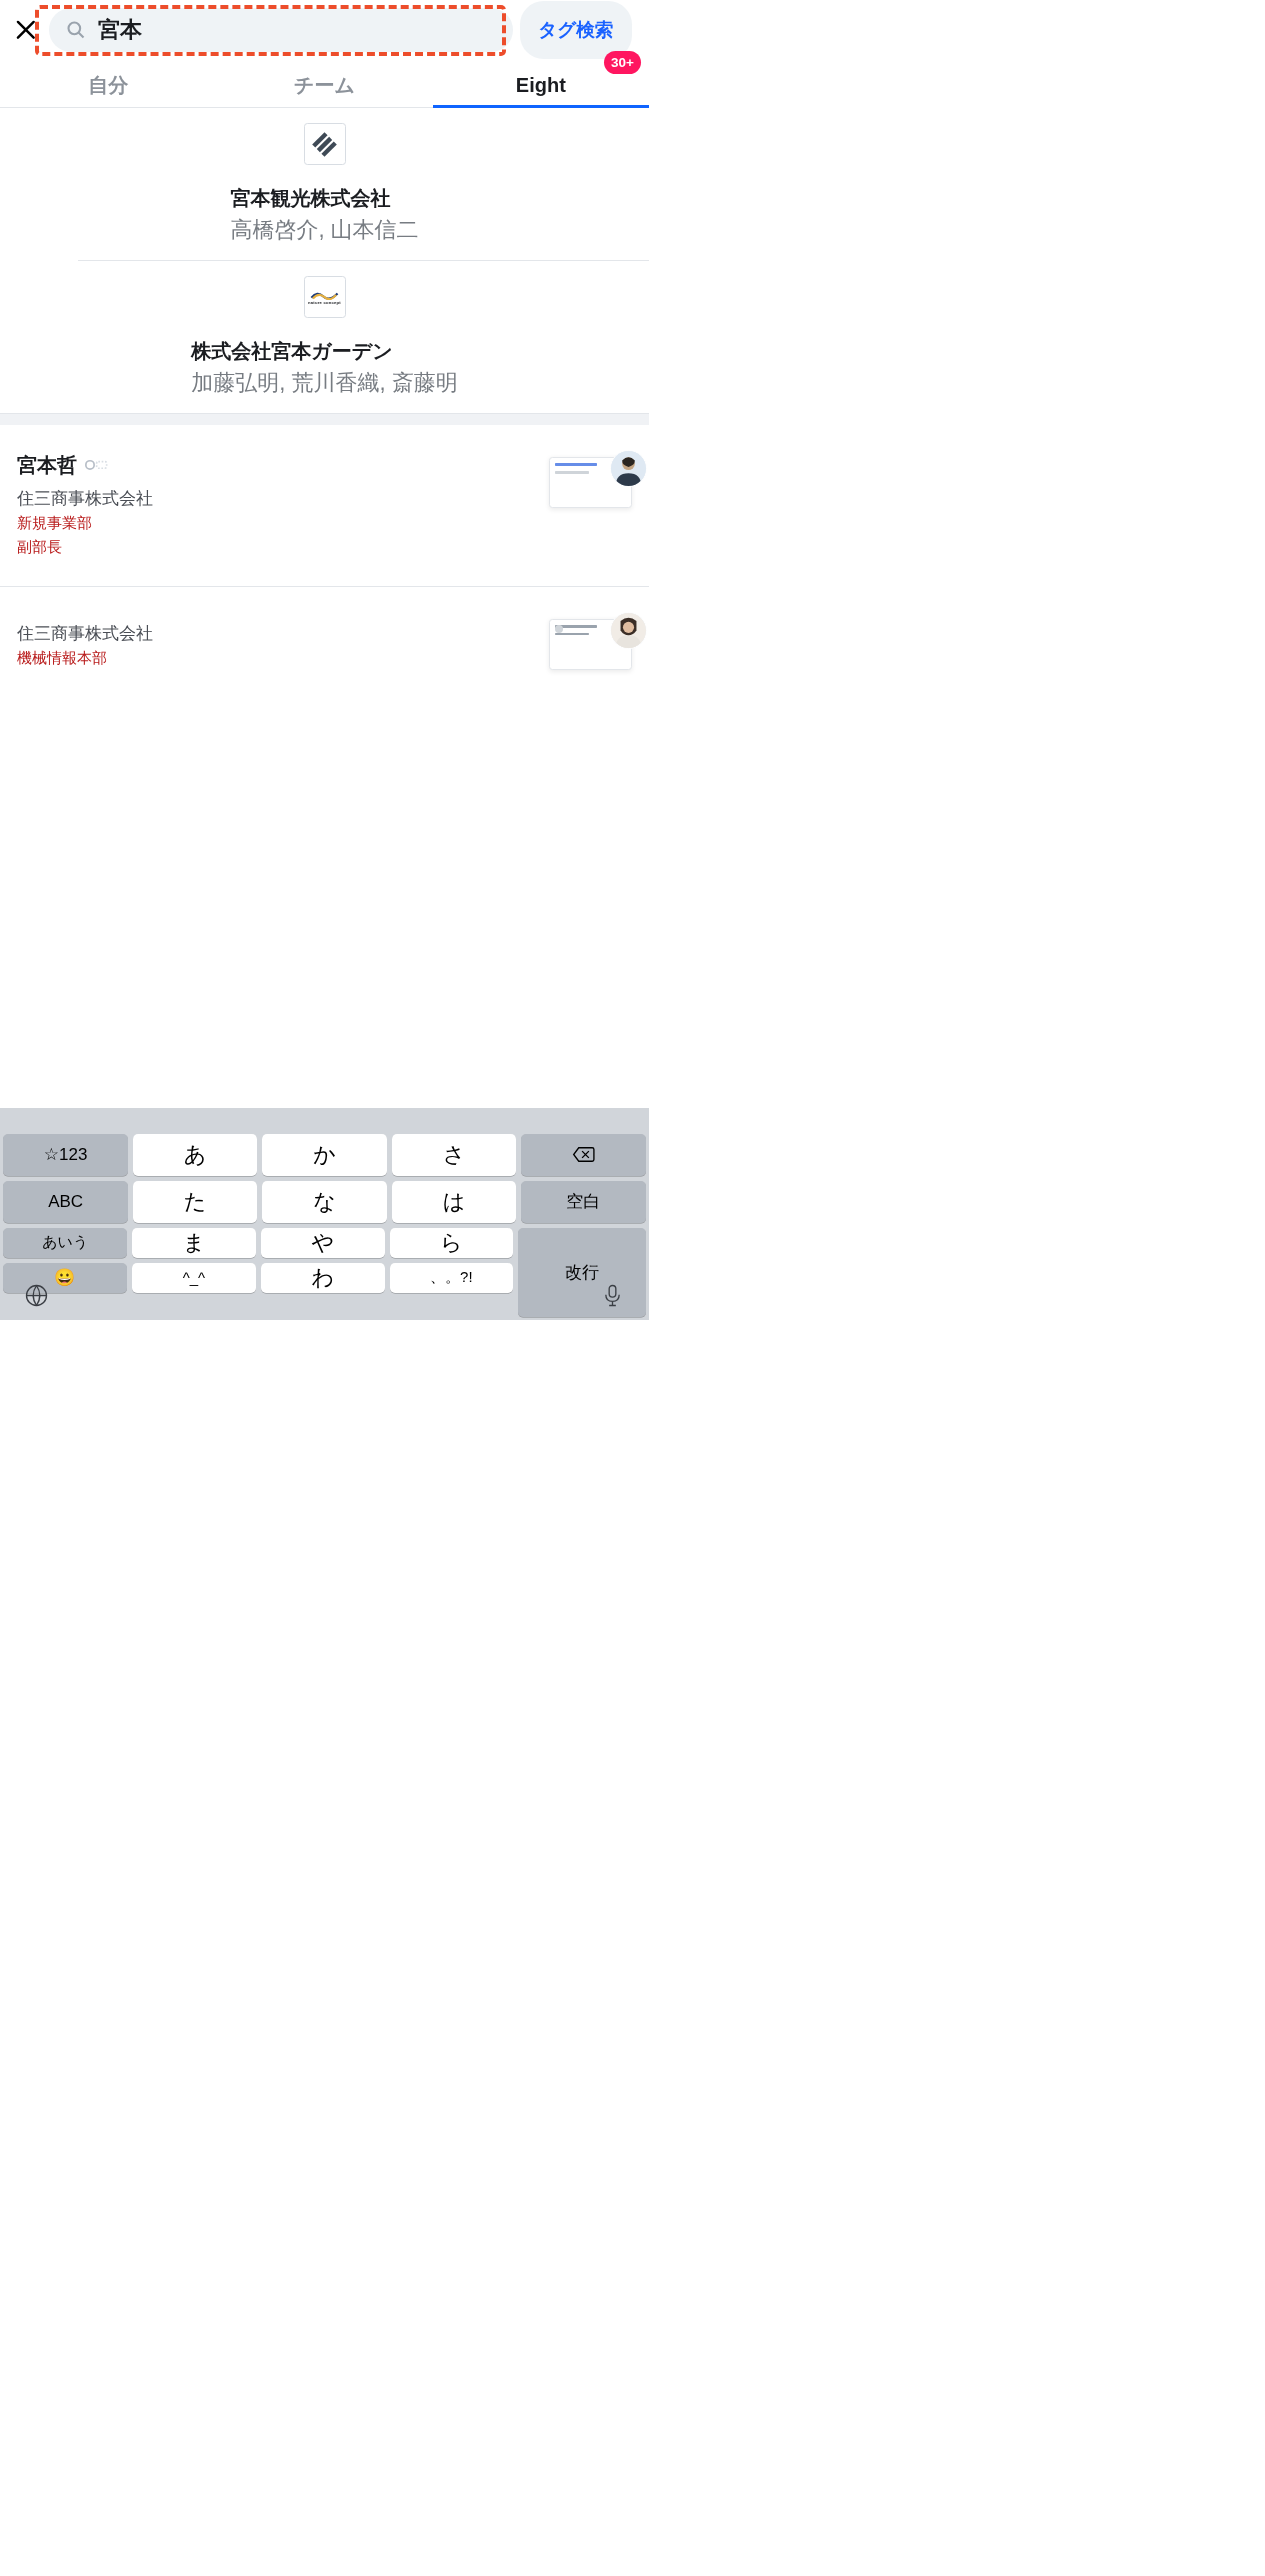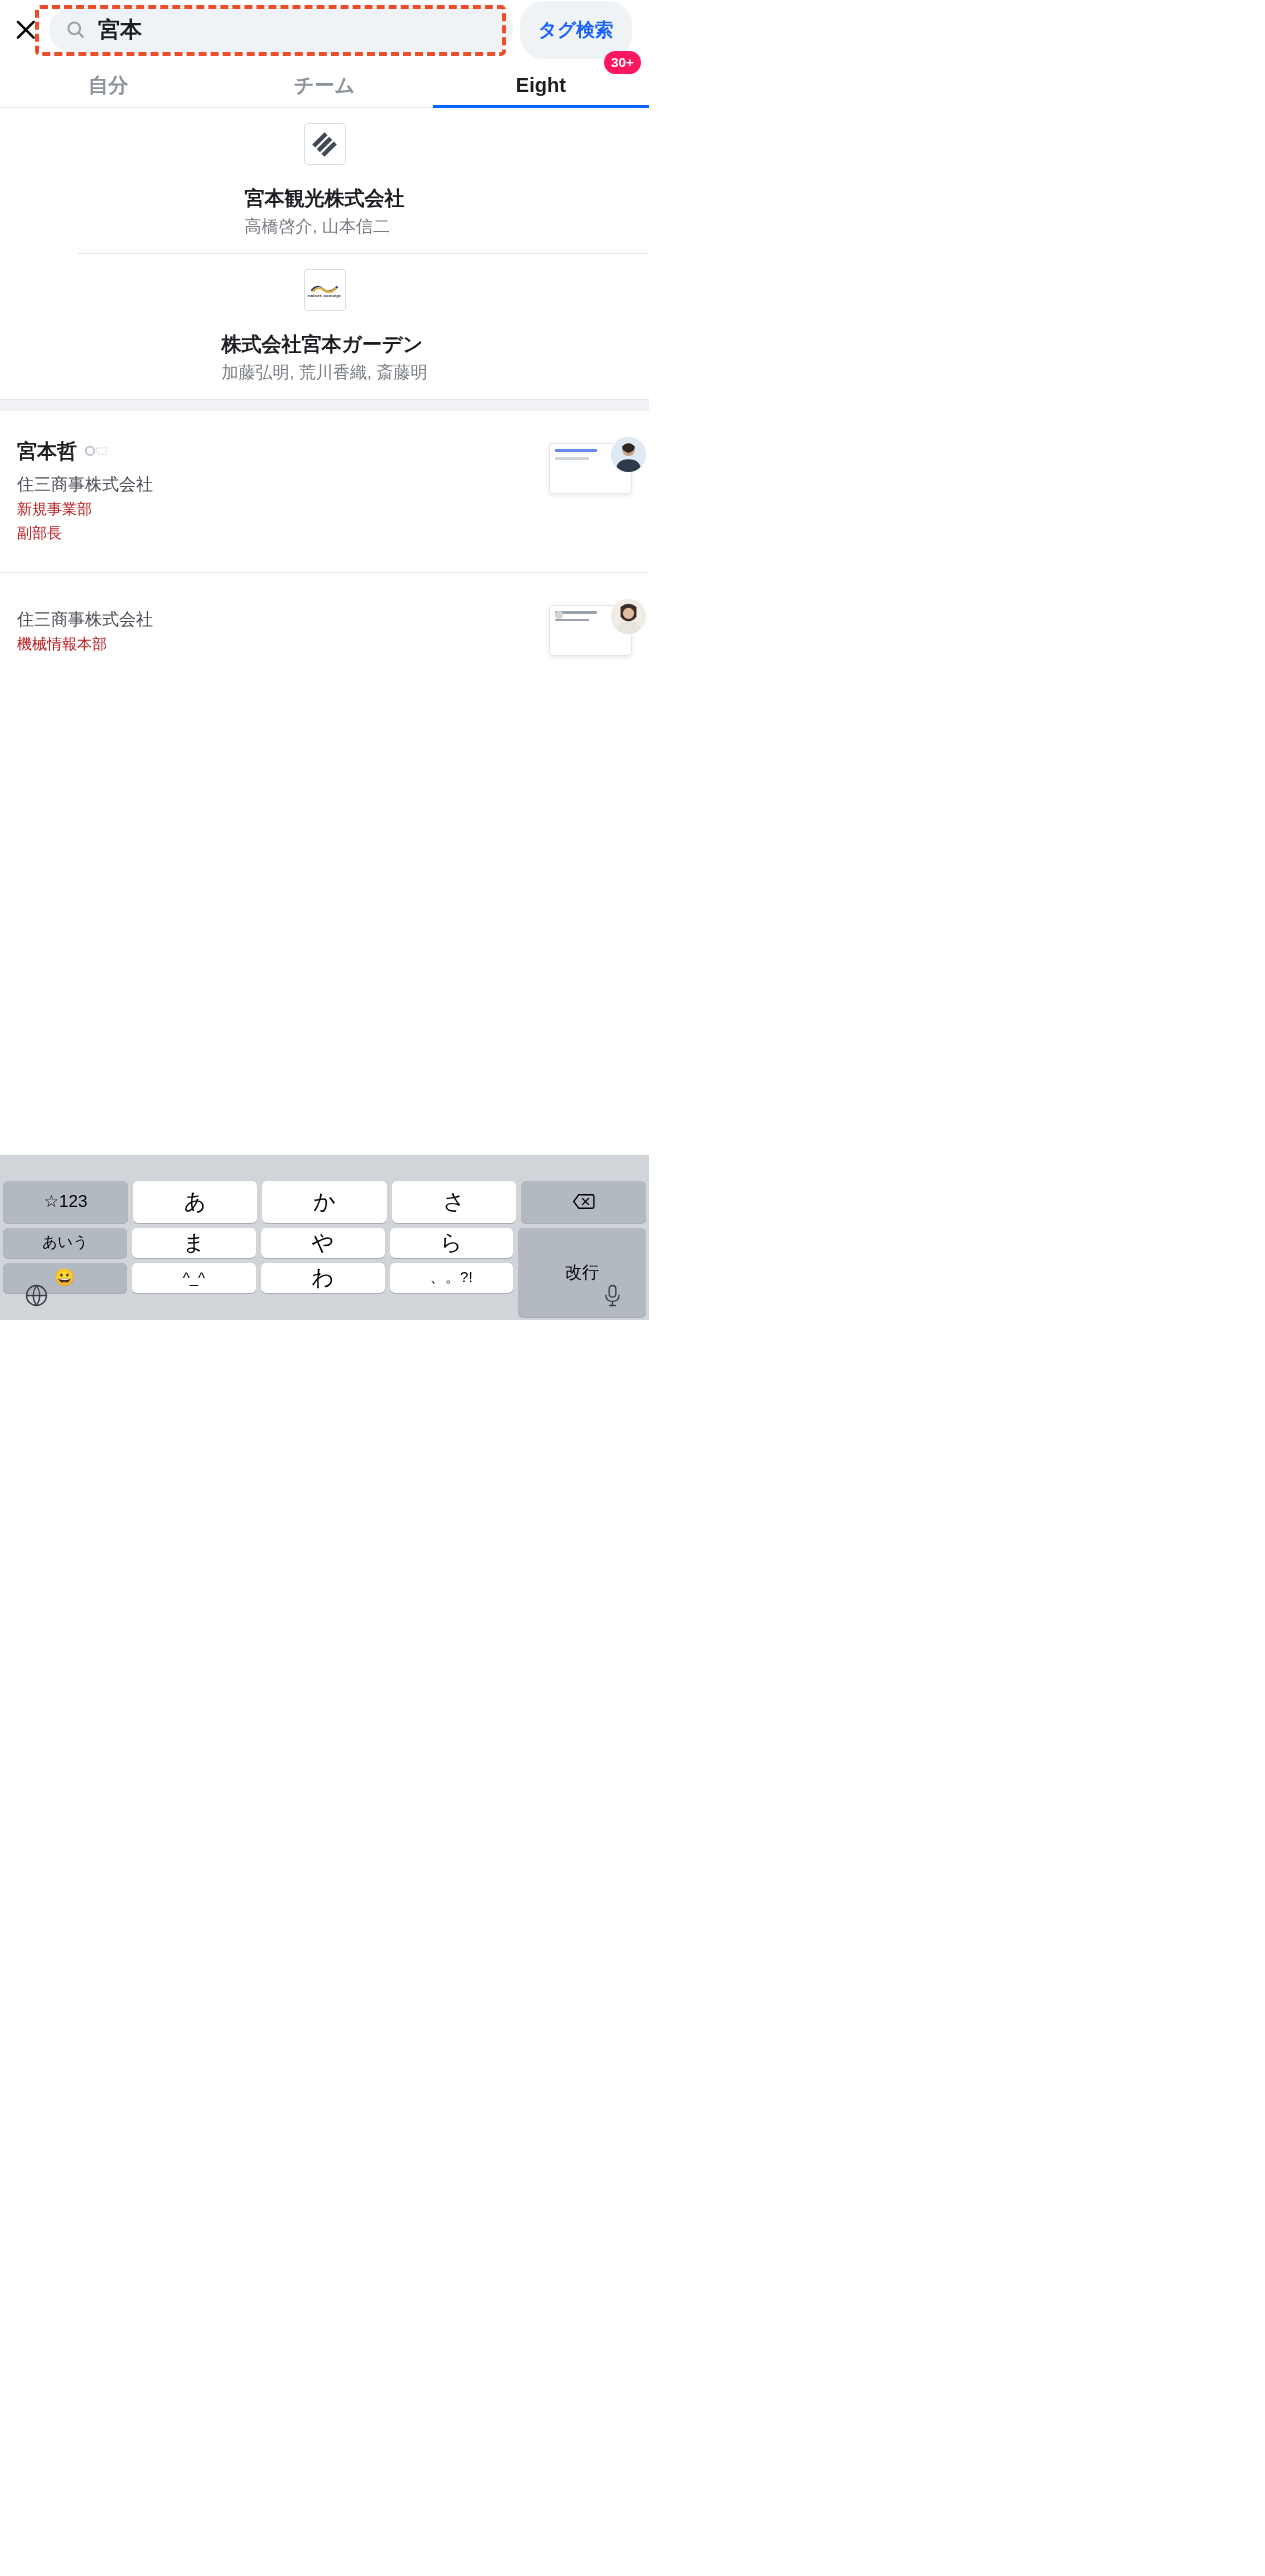--- a/index.html
+++ b/index.html
@@ -27,21 +27,21 @@
 
 
 .results { flex: 1; overflow: hidden; background: #fff; }
 .company-row { display: flex; align-items: center; padding: 15px 17px; gap: 18.6px; cursor: pointer; flex-direction: column; }
 .company-logo { width: 42px; height: 42px; border: 0.8px solid #d8dde3; border-radius: 3.4px; display: flex; align-items: center; justify-content: center; flex-shrink: 0; }
 .company-logo.diamond svg { width: 29px; height: 29px; }
 .company-logo.nature { flex-direction: column; }
 .company-logo.nature .wave { width: 29px; height: 11.8px; }
 .company-logo.nature .nc-text { font-size: 4.2px; font-weight: 700; color: #1b1d21; letter-spacing: 0.2px; }
 .comp-name { font-size: 20px; font-weight: 700; color: #1b1d21; line-height: 1.4; }
-.comp-sub { font-size: 17px; color: #777c82; margin-top: 3.4px; }
+.comp-sub { font-size: 22px; color: #777c82; margin-top: 3.4px; }
 .sep { border-bottom: 0.8px solid #e3e6ea; margin-left: 78px; }
 
 .section-gap { height: 11.8px; background: #f0f2f5; border-top: 0.8px solid #e3e6ea; }
 
 .person-row { display: flex; padding: 27px 17px; gap: 2px; border-bottom: 0.8px solid #e3e6ea; cursor: pointer; }
 .person-row:last-child { border-bottom: none; }
 .person-info { flex: 1; }
 .p-name-row { display: flex; align-items: center; gap: 8.4px; }
 .p-name { font-size: 20px; font-weight: 700; color: #1b1d21; }
 .link-ico svg { width: 25px; height: 11.8px; display: block; }
@@ -198,20 +198,27 @@
       <button class="key">か</button>
       <button class="key">さ</button>
       <button class="key fn">
         <svg width="23.6" height="17" viewBox="0 0 28 20">
             <path d="M8 2 H24 Q26 2 26 4 V16 Q26 18 24 18 H8 L2 10 Z" fill="none" stroke="#000" stroke-width="1.6"></path>
             <path d="M12 6 L20 14 M20 6 L12 14" stroke="#000" stroke-width="1.6"></path>
           </svg>
       </button>
     </div>
     <div class="krow">
+      <button class="key fn">ABC</button>
+      <button class="key">た</button>
+      <button class="key">な</button>
+      <button class="key">は</button>
+      <button class="key fn">空白</button>
+    </div>
+    <div class="krow">
       <div style="flex:4;display:flex;flex-direction:column;gap:5px">
         <div style="display:flex;gap:5px;height:42px">
           <button class="key fn sm">あいう</button>
           <button class="key">ま</button>
           <button class="key">や</button>
           <button class="key">ら</button>
         </div>
         <div style="display:flex;gap:5px;height:42px">
           <button class="key fn">😀</button>
           <button class="key sm">^_^</button>

